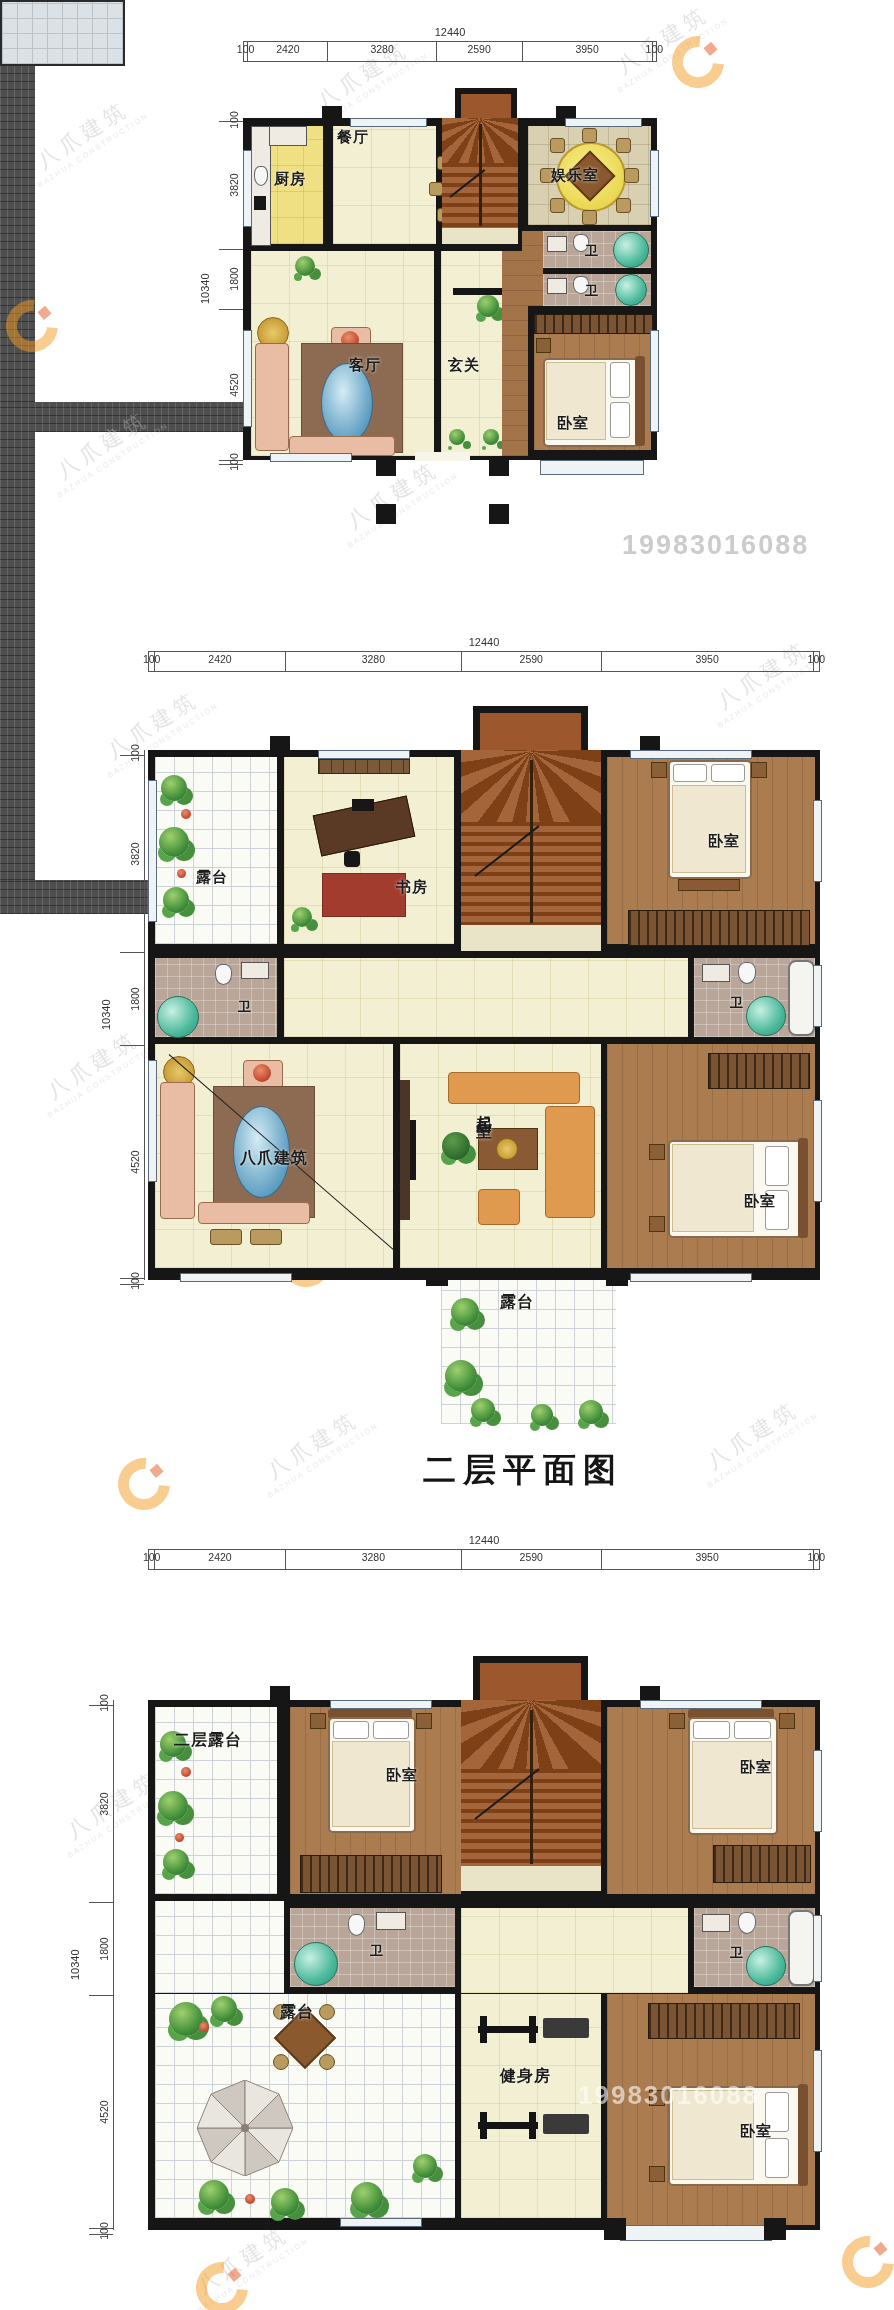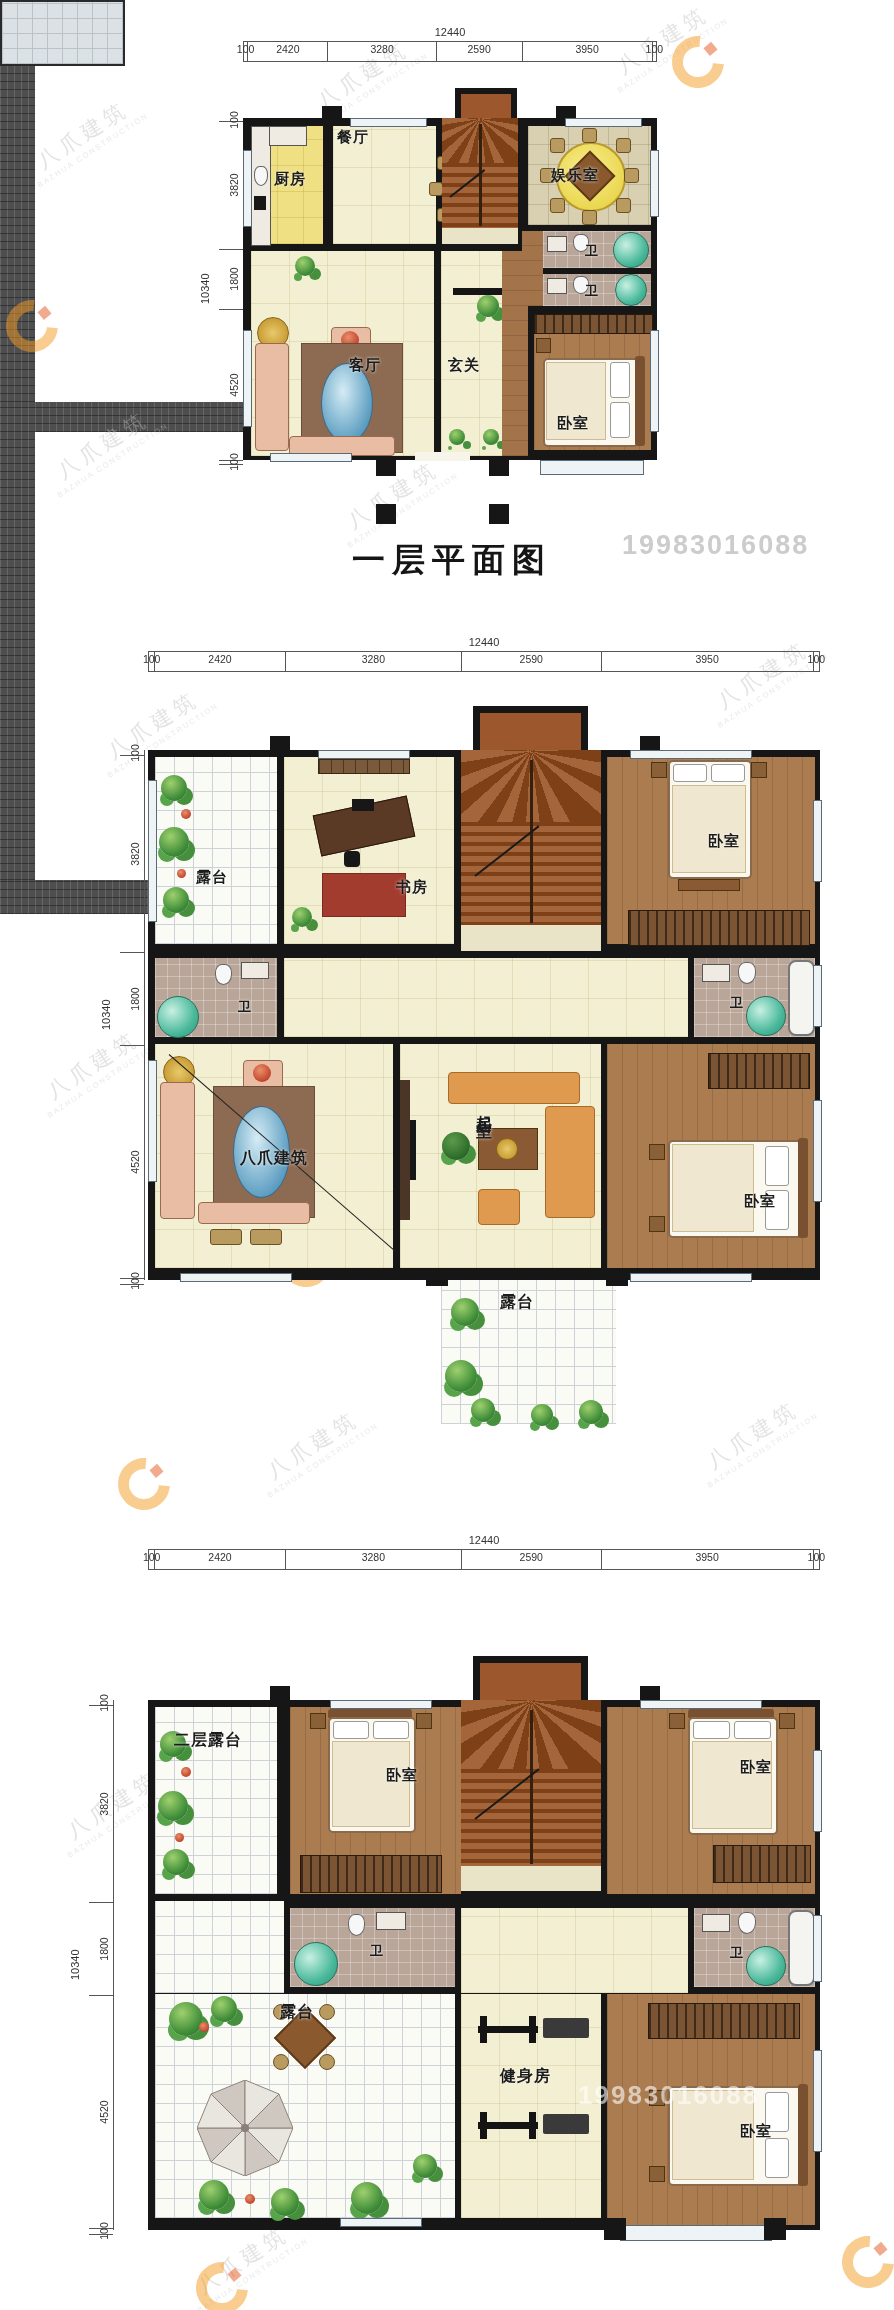--- a/index.html
+++ b/index.html
@@ -297,21 +297,20 @@
   <div class="win" style="left:650px;top:150px;width:7px;height:65px;"></div>
   <div class="win" style="left:650px;top:330px;width:7px;height:100px;"></div>
   <div class="win" style="left:270px;top:453px;width:80px;height:7px;"></div>
   <div class="gap" style="left:415px;top:452px;width:55px;height:9px;"></div>
   <div class="porch" style="left:382px;top:460px;width:121px;height:62px;"></div>
   <div class="pil" style="left:376px;top:456px;width:20px;height:20px;"></div>
   <div class="pil" style="left:489px;top:456px;width:20px;height:20px;"></div>
   <div class="pil" style="left:376px;top:504px;width:20px;height:20px;"></div>
   <div class="pil" style="left:489px;top:504px;width:20px;height:20px;"></div>
   <div class="win" style="left:540px;top:460px;width:102px;height:13px;"></div>
-  <div class="ftitle" style="left:452px;top:538px;"><span>一层平面图</span></div>
   <div class="phone" style="left:622px;top:530px;"><span>19983016088</span></div>
 
   <div class="dt" style="left:148px;top:636px;width:672px;">
     <div class="tot"><span>12440</span></div>
     <div class="segs">
       <div class="c" style="width:0.8%">
           <span class="dl">100</span>
         </div>
       <div class="c" style="width:19.45%">
           <span class="dl">2420</span>
@@ -458,20 +457,21 @@
   <div class="room terr" style="left:441px;top:1280px;width:175px;height:144px;">
     <div class="shrub" style="left:10px;top:18px;width:28px;height:28px;"></div>
     <div class="shrub" style="left:4px;top:80px;width:32px;height:32px;"></div>
     <div class="shrub" style="left:30px;top:118px;width:24px;height:24px;"></div>
     <div class="shrub" style="left:90px;top:124px;width:22px;height:22px;"></div>
     <div class="shrub" style="left:138px;top:120px;width:24px;height:24px;"></div>
   </div>
   <div class="pil" style="left:426px;top:1268px;width:22px;height:18px;"></div>
   <div class="pil" style="left:606px;top:1268px;width:22px;height:18px;"></div>
   <div class="rl" style="left:500px;top:1292px;font-size:16px;"><span>露台</span></div>
+  <div class="ftitle" style="left:523px;top:1448px;"><span>二层平面图</span></div>
 
   <div class="dt" style="left:148px;top:1534px;width:672px;">
     <div class="tot"><span>12440</span></div>
     <div class="segs">
       <div class="c" style="width:0.8%">
           <span class="dl">100</span>
         </div>
       <div class="c" style="width:19.45%">
           <span class="dl">2420</span>
         </div>

